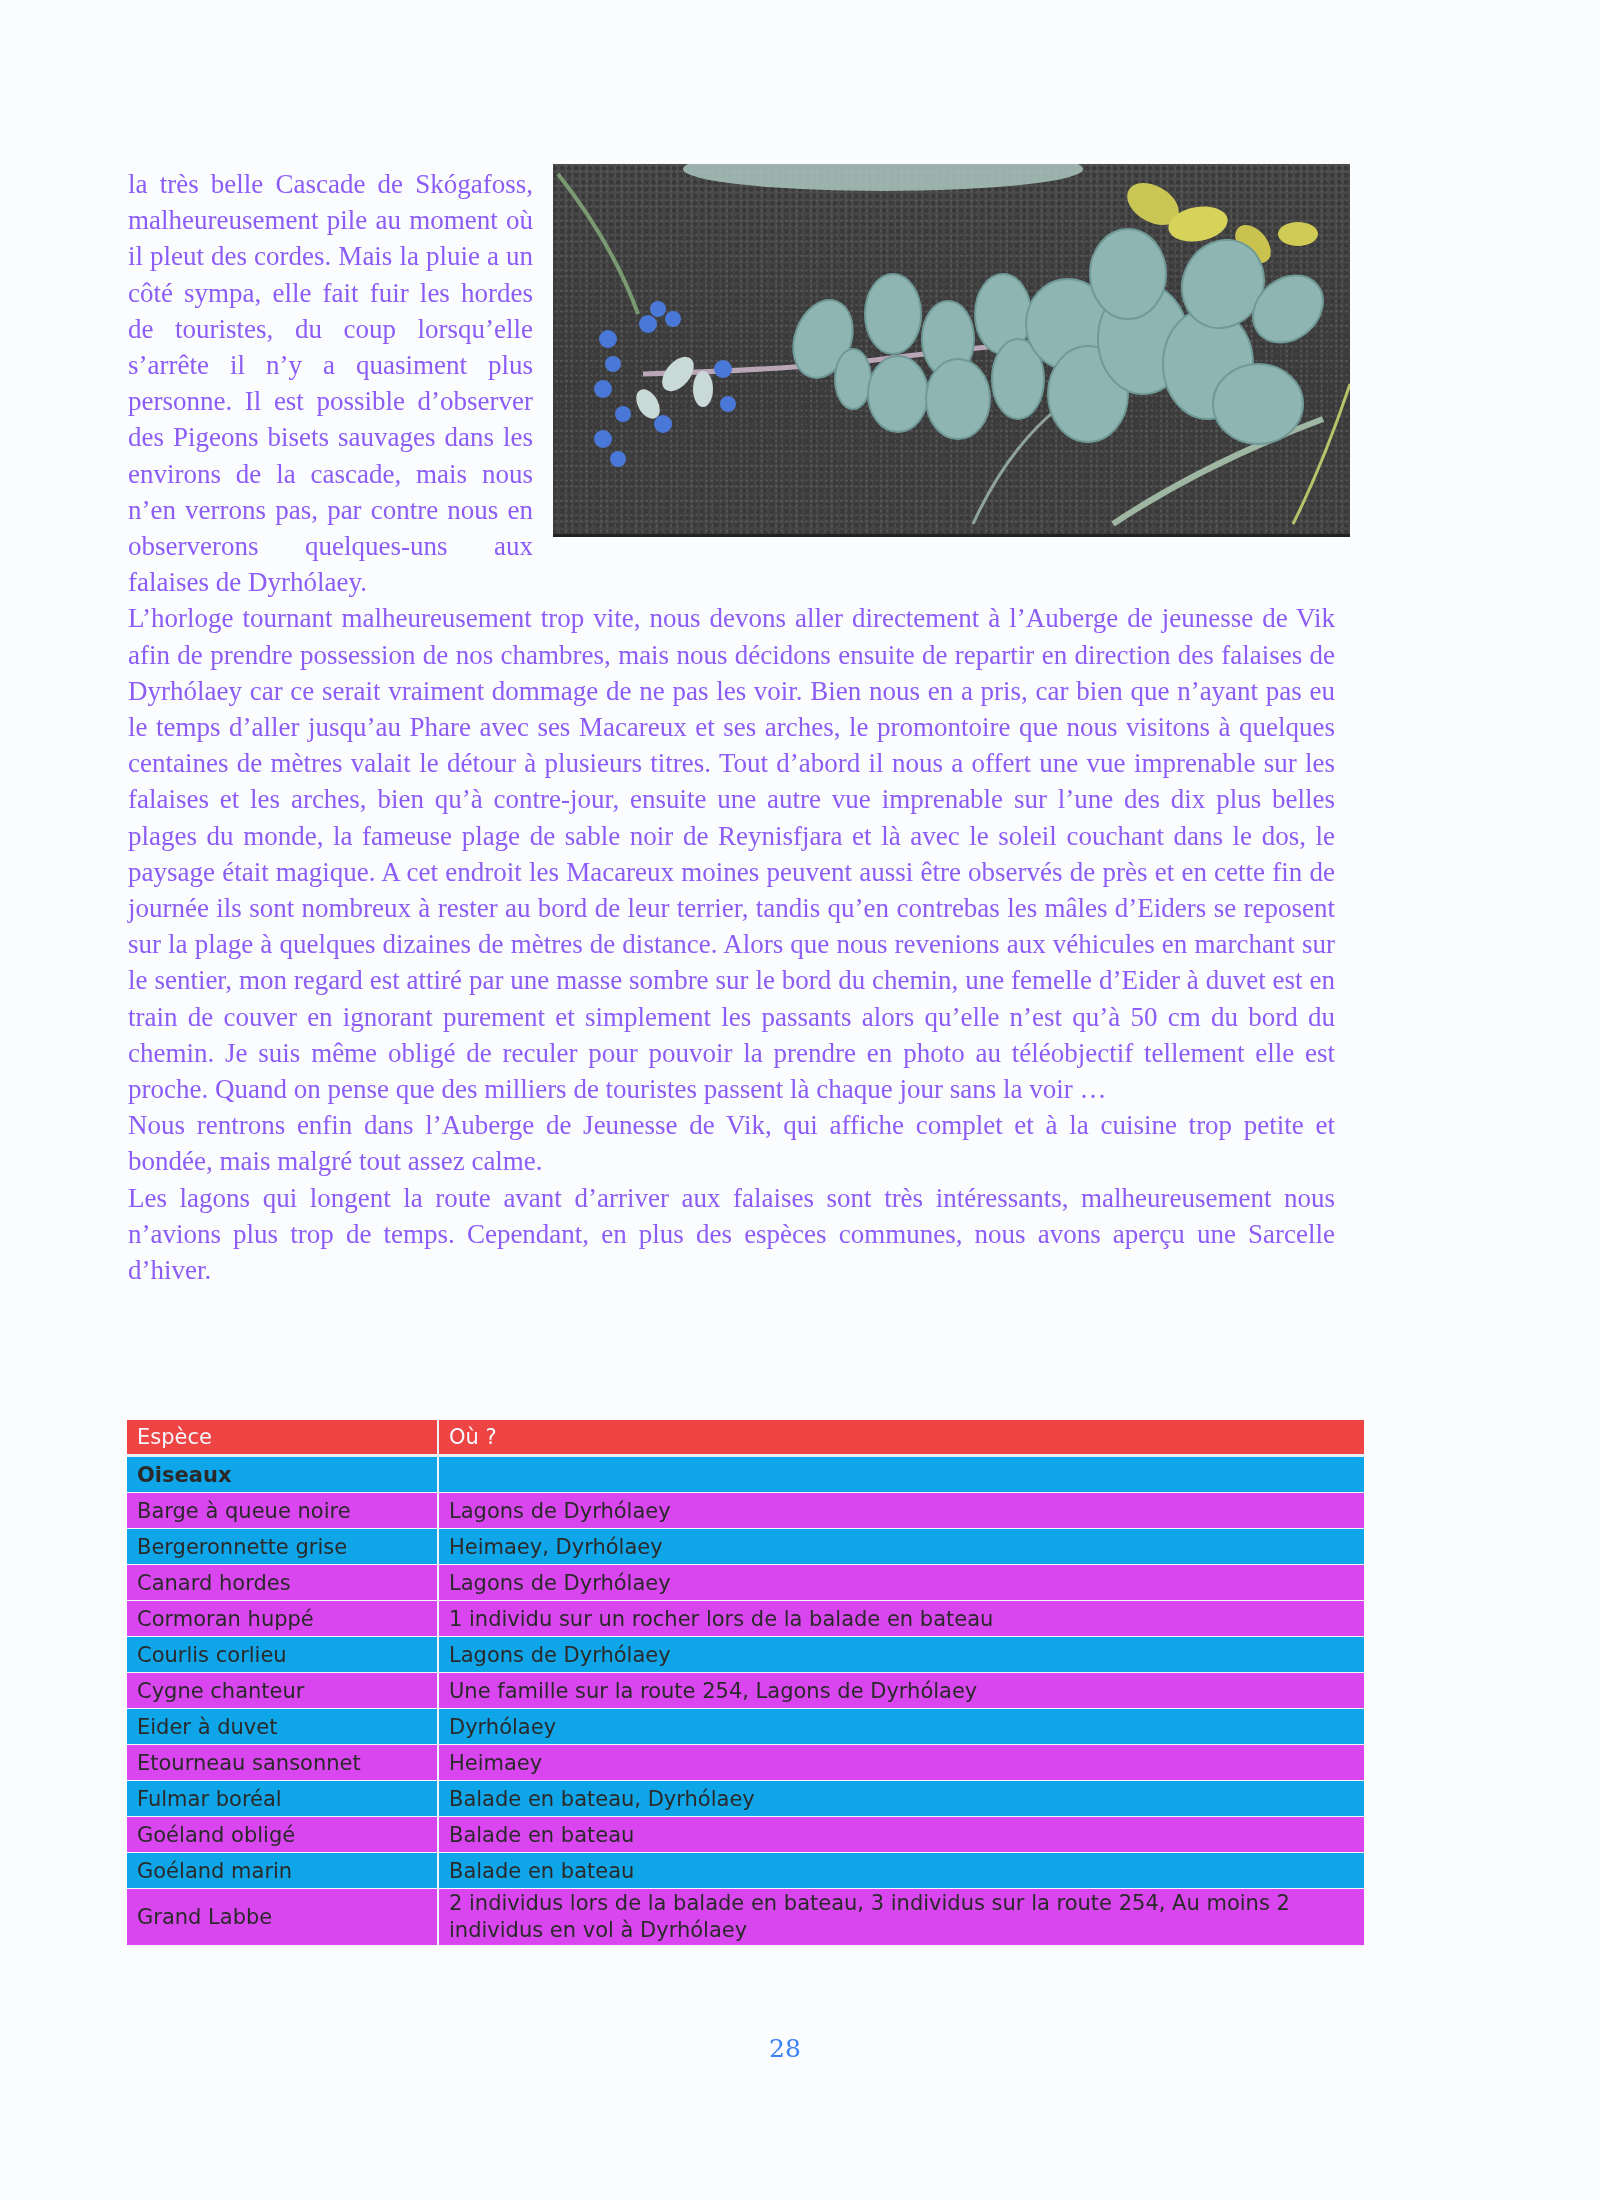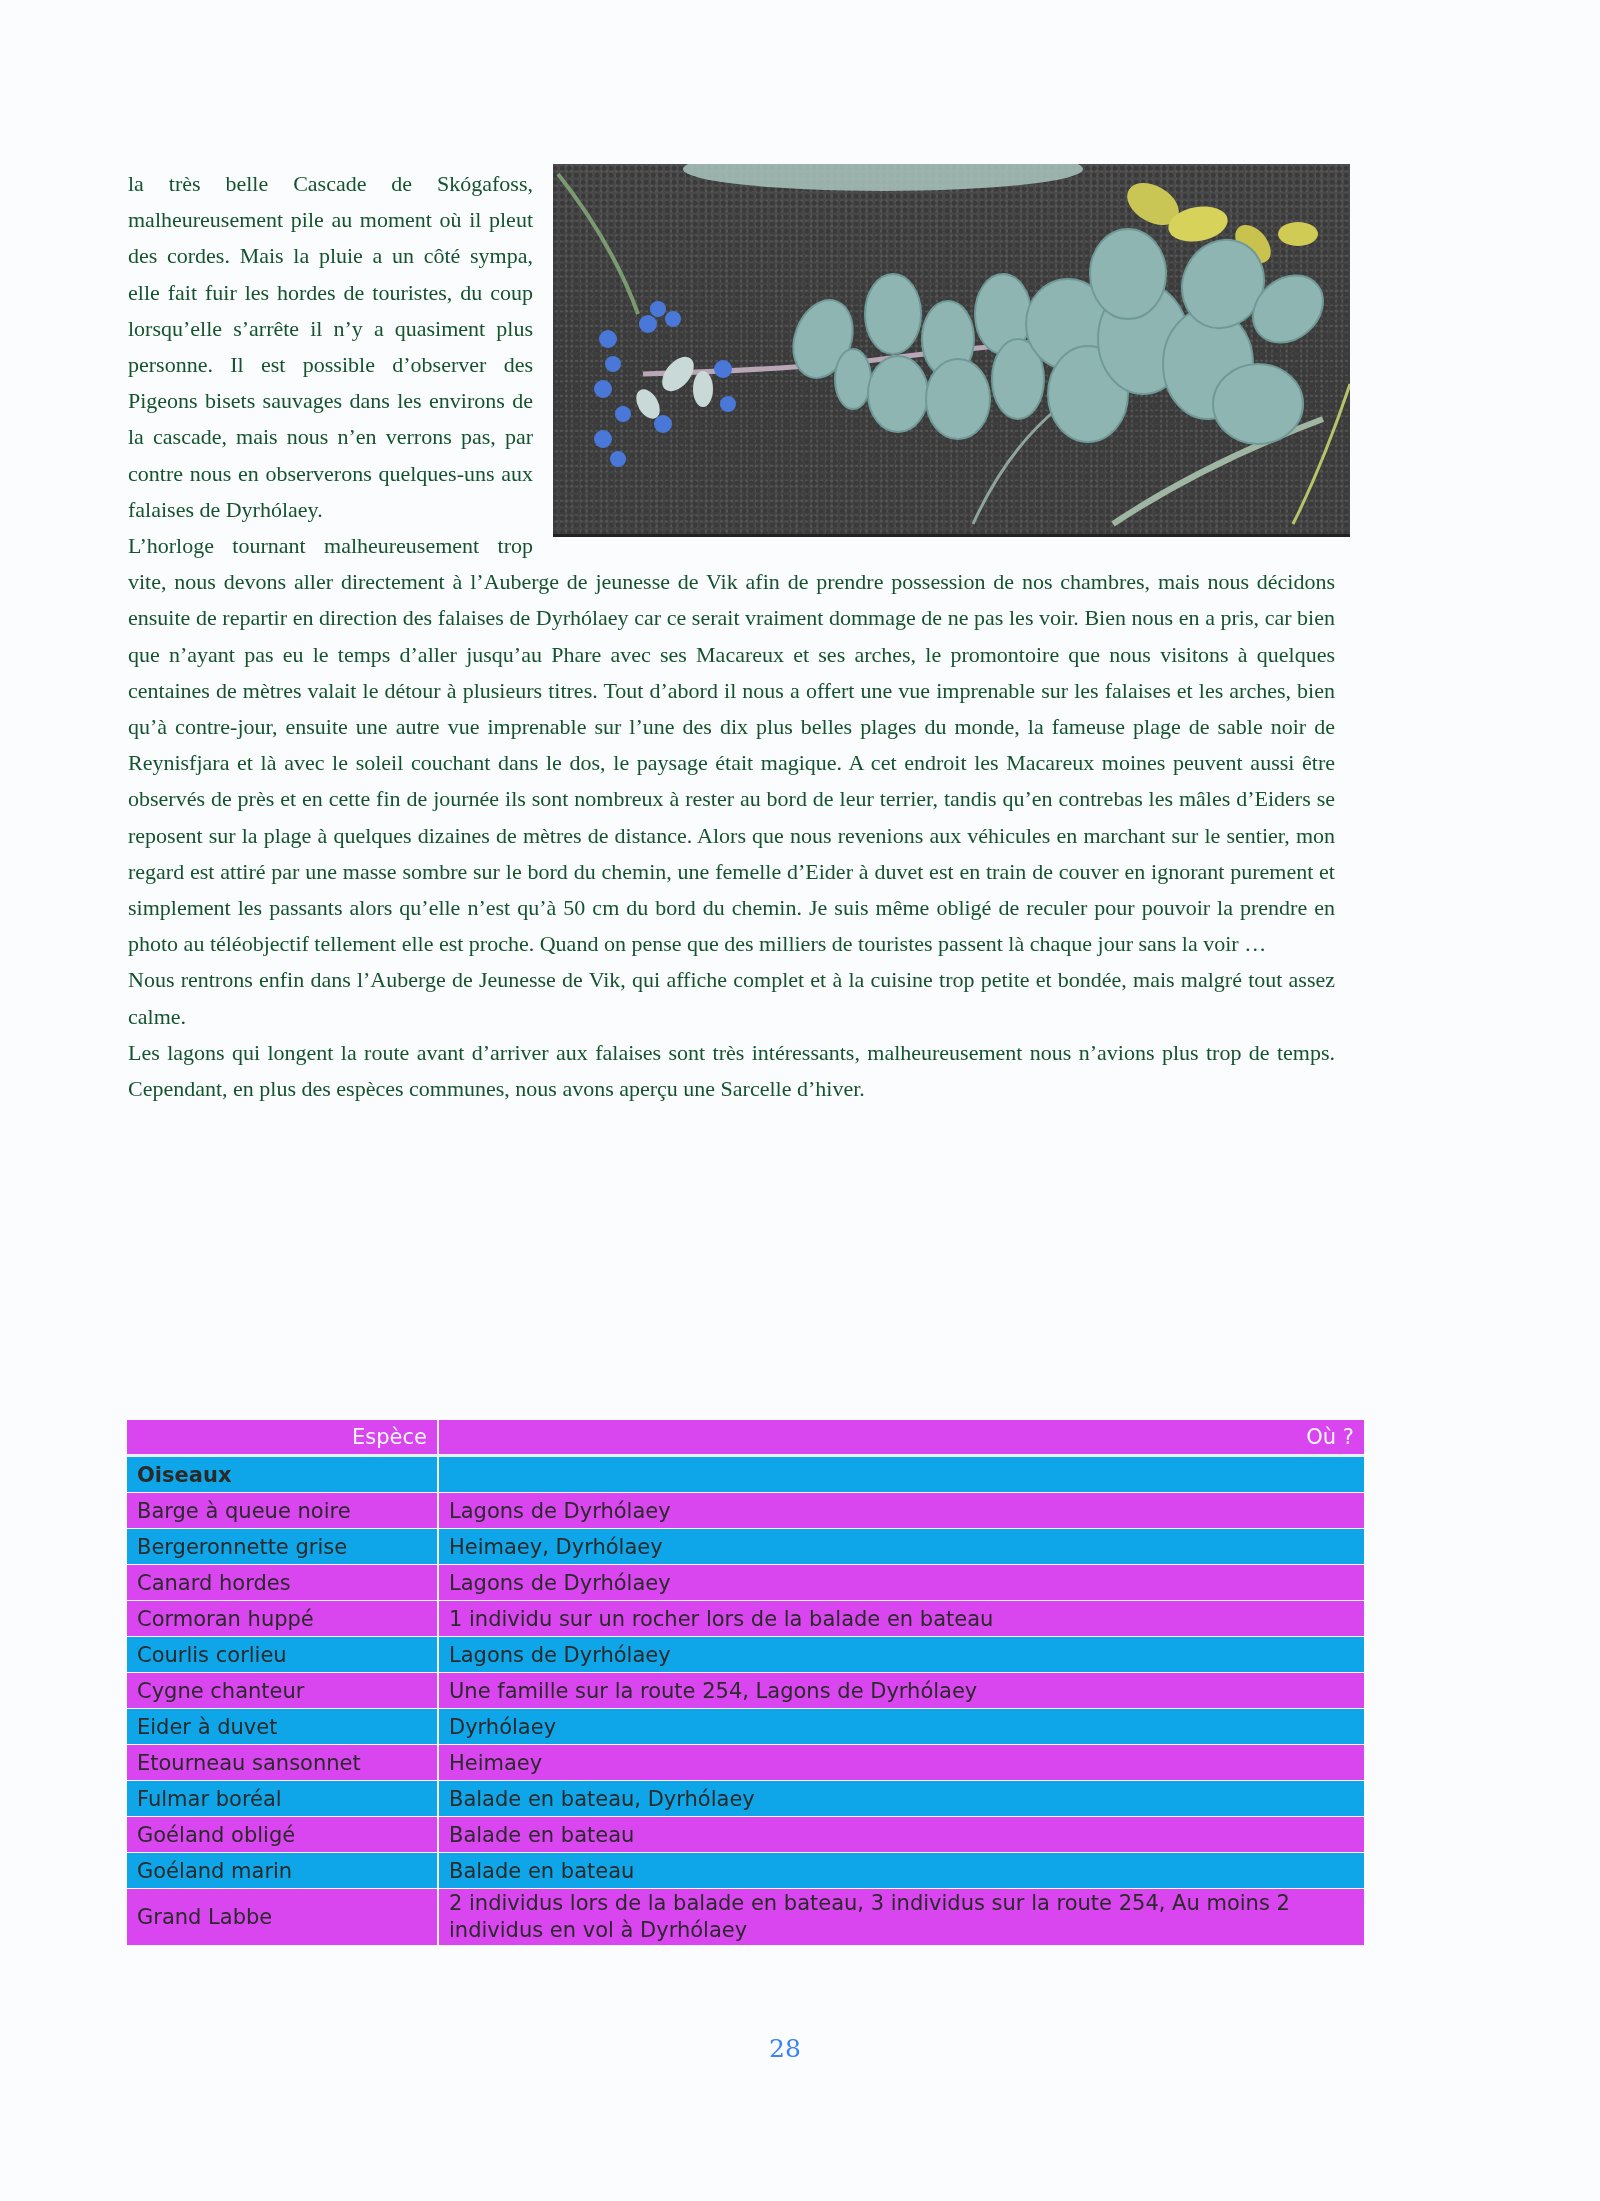--- a/index.html
+++ b/index.html
@@ -11,24 +11,24 @@
       font-family: "DejaVu Serif", "Liberation Serif", serif;
       color: #2a2a2a;
     }
     .page { position: absolute; left: 0; top: 0; width: 1600px; height: 2201px; }
 
     .text-block {
       position: absolute;
       left: 128px; top: 166px;
       width: 1207px;
       font-family: "Liberation Serif", "DejaVu Serif", serif;
-      font-size: 22px;
+      font-size: 27px;
       line-height: 36.2px;
       text-align: justify;
-      color: #14532d;
+      color: #8b5cf6;
     }
     .text-block p { margin: 0; }
     .photo {
       float: right;
       width: 797px; height: 370px;
       margin: -2px -15px 0 20px;
       position: relative;
       overflow: hidden;
       background:
         radial-gradient(circle at 30% 60%, #3a3a3a 0 2px, transparent 3px),
@@ -49,26 +49,25 @@
       color: #2a2a2a;
     }
     .species-table th, .species-table td {
       padding: 0 10px;
       height: 35px;
       text-align: left;
       vertical-align: middle;
       border-bottom: 1.5px solid #f2f6fa;
     }
     .species-table th {
-      background: #d946ef;
+      background: #ef4444;
       color: #f4f8fd;
       font-weight: normal;
       height: 34px;
       border-bottom: 3px solid #e8f0f8;
-      text-align: right;
     }
     .species-table th:first-child, .species-table td:first-child {
       width: 290px;
       border-right: 2px solid #eef3f8;
     }
     .species-table tr.odd td { background: #0ea5e9; }
     .species-table tr.even td { background: #d946ef; }
     .species-table tr.group td { font-weight: bold; }
     .species-table tr.tall td { height: 56px; line-height: 27px; }
 

